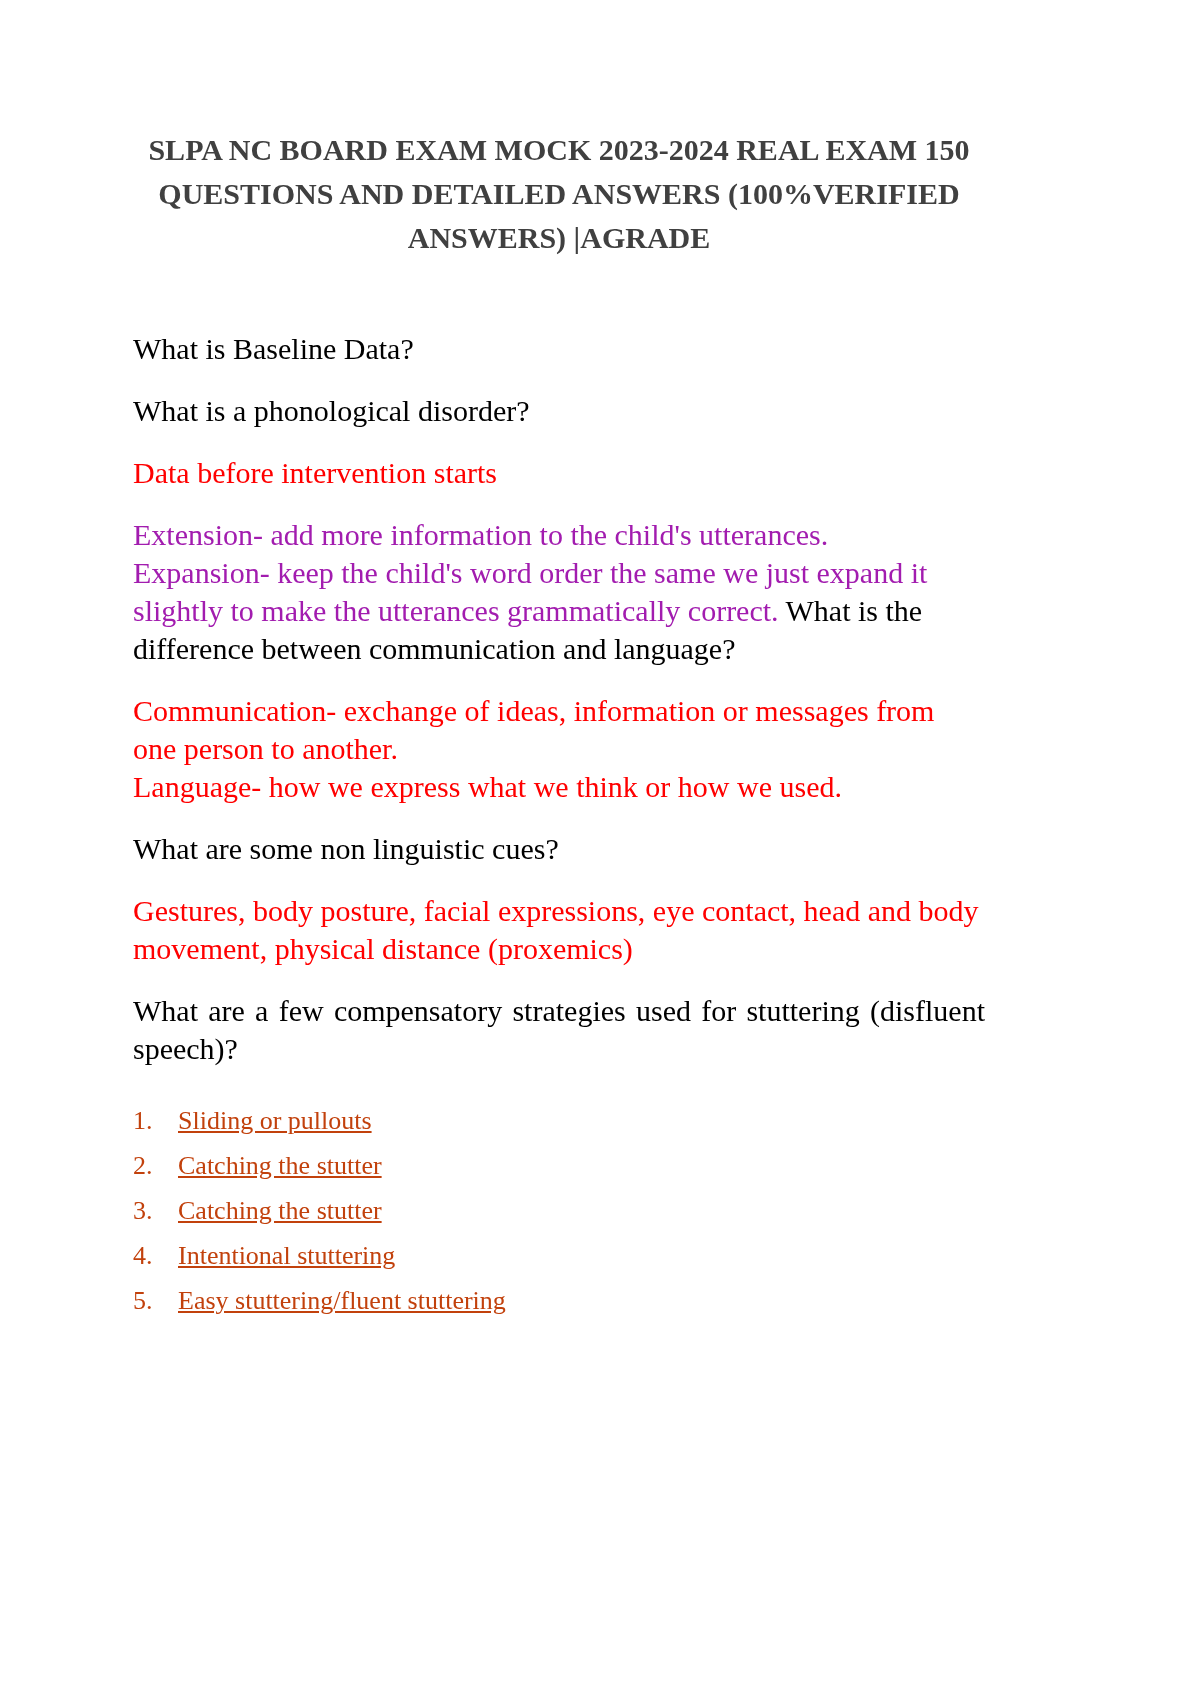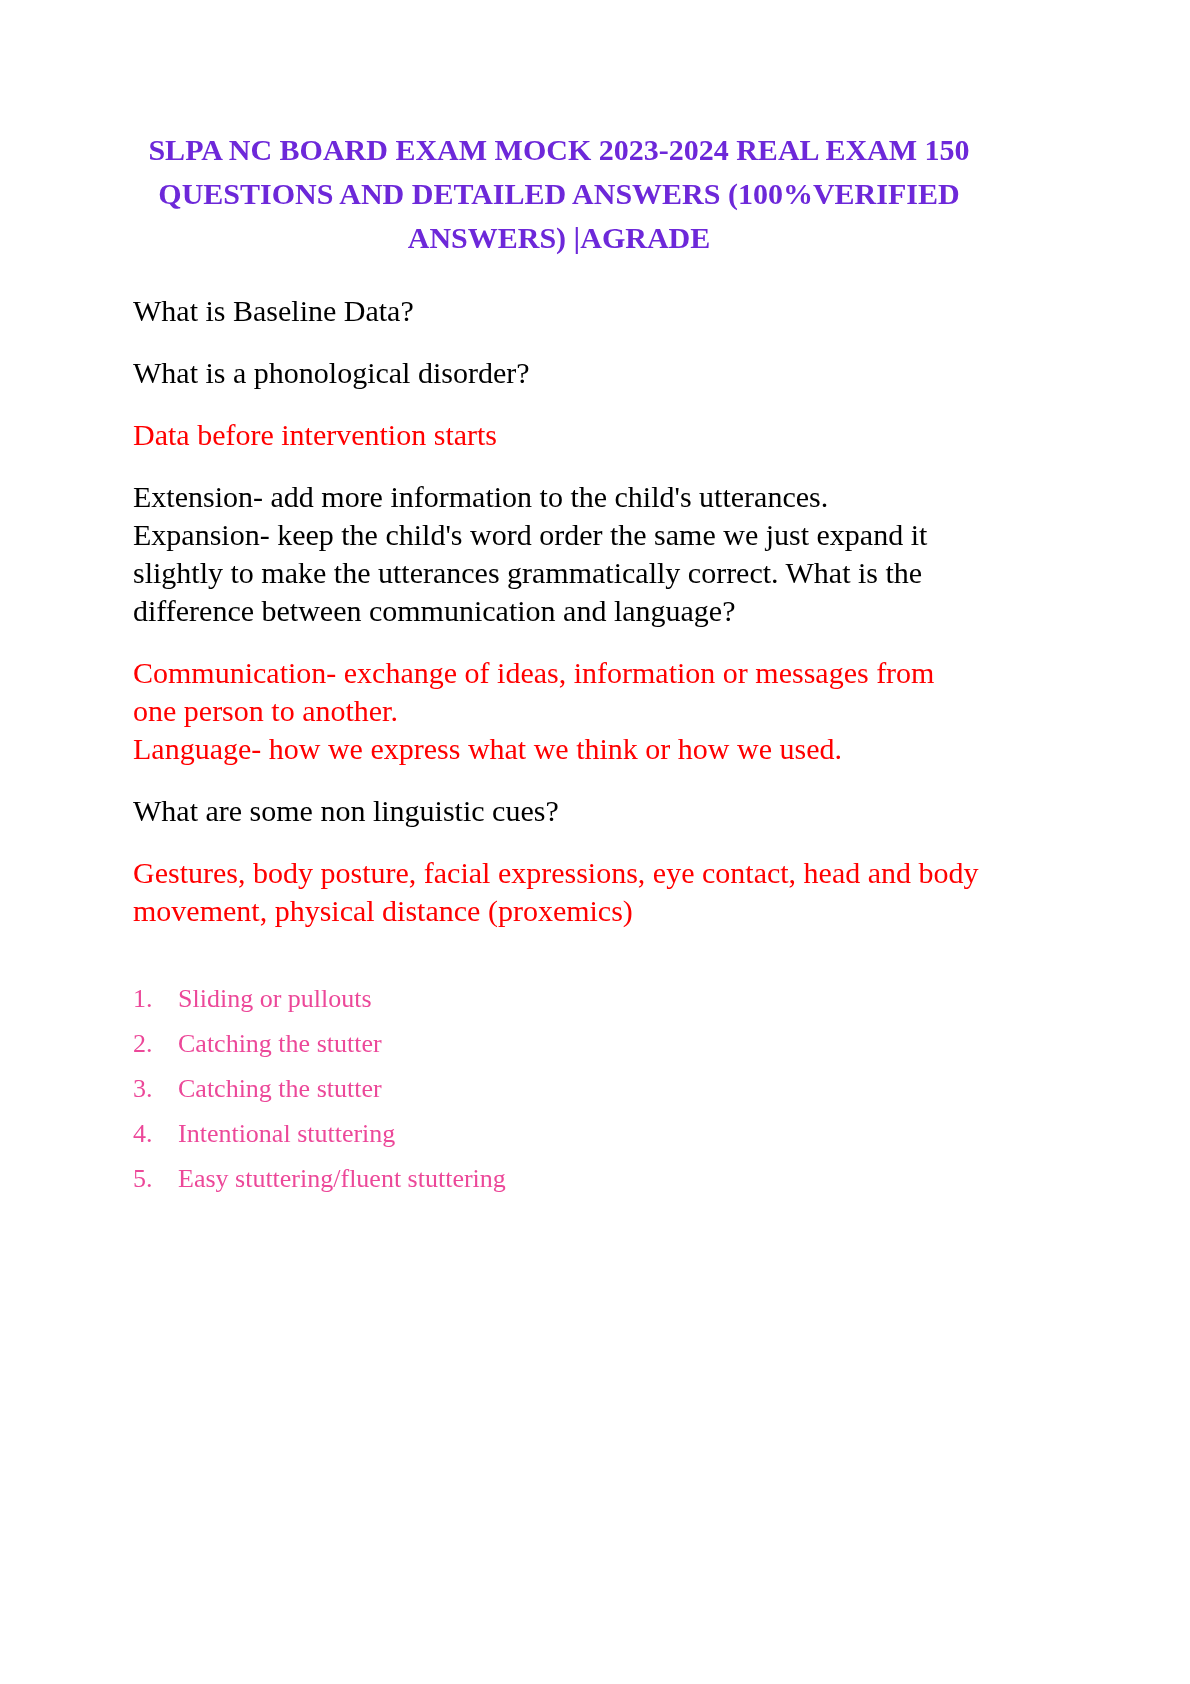--- a/index.html
+++ b/index.html
@@ -12,45 +12,46 @@
     width: 1190px;
     height: 1684px;
     background: #ffffff;
     box-sizing: border-box;
     padding: 128px 205px 0 133px;
     font-family: "Liberation Serif", serif;
     color: #000000;
     overflow: hidden;
   }
   .title {
-    margin: 0 0 32px 0;
+    margin: 0 0 70px 0;
     text-align: center;
     font-size: 30px;
     font-weight: bold;
     line-height: 44px;
-    color: #6d28d9;
+    color: #404040;
   }
   .title .tline {
     display: block;
   }
   p.block {
     margin: 0 0 24px 0;
     font-size: 30px;
     line-height: 38px;
   }
   .q { color: #000000; }
   .a { color: #ff0000; }
   .justify { text-align: justify; }
-  .red { color: #000000; }
+  .red { color: #a21caf; }
   .black { color: #000000; }
   .list {
-    margin-top: 50px;
+    margin-top: 34px;
     font-size: 26px;
     line-height: 38px;
-    color: #ec4899;
+    color: #c2410c;
+    text-decoration: underline;
   }
   .list .li {
     margin-bottom: 7px;
   }
   .list .num {
     display: inline-block;
     width: 45px;
   }
 </style>
 </head>
@@ -73,20 +74,21 @@
 
 
   <p class="block a"><span class="red">Extension- add more information to the child's utterances.</span><br><span class="red">Expansion- keep the child's word order the same we just expand it slightly to make the utterances grammatically correct.</span><span class="black"> What is the difference between communication and language?</span></p>
 
   <p class="block a"><span>Communication- exchange of ideas, information or messages from one person to another.</span><br><span>Language- how we express what we think or how we used.</span></p>
 
   <p class="block q">What are some non linguistic cues?</p>
 
   <p class="block a">Gestures, body posture, facial expressions, eye contact, head and body movement, physical distance (proxemics)</p>
 
+  <p class="block q justify">What are a few compensatory strategies used for stuttering (disfluent speech)?</p>
 
   <div class="list">
     <div class="li"><span class="num">1.</span><span>Sliding or pullouts</span></div>
     <div class="li"><span class="num">2.</span><span>Catching the stutter</span></div>
     <div class="li"><span class="num">3.</span><span>Catching the stutter</span></div>
     <div class="li"><span class="num">4.</span><span>Intentional stuttering</span></div>
     <div class="li"><span class="num">5.</span><span>Easy stuttering/fluent stuttering</span></div>
   </div>
 
 </div>

